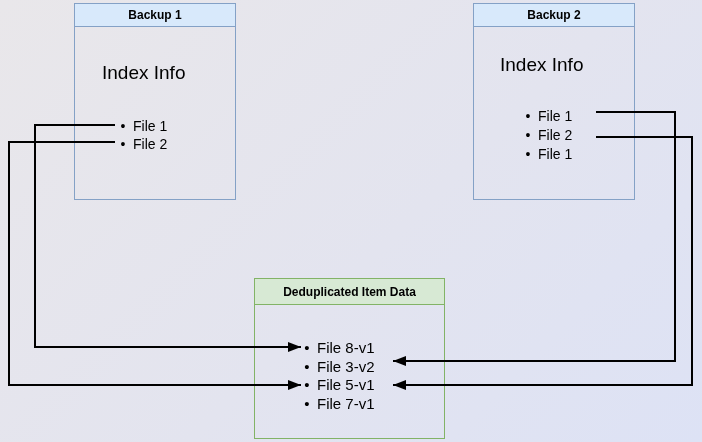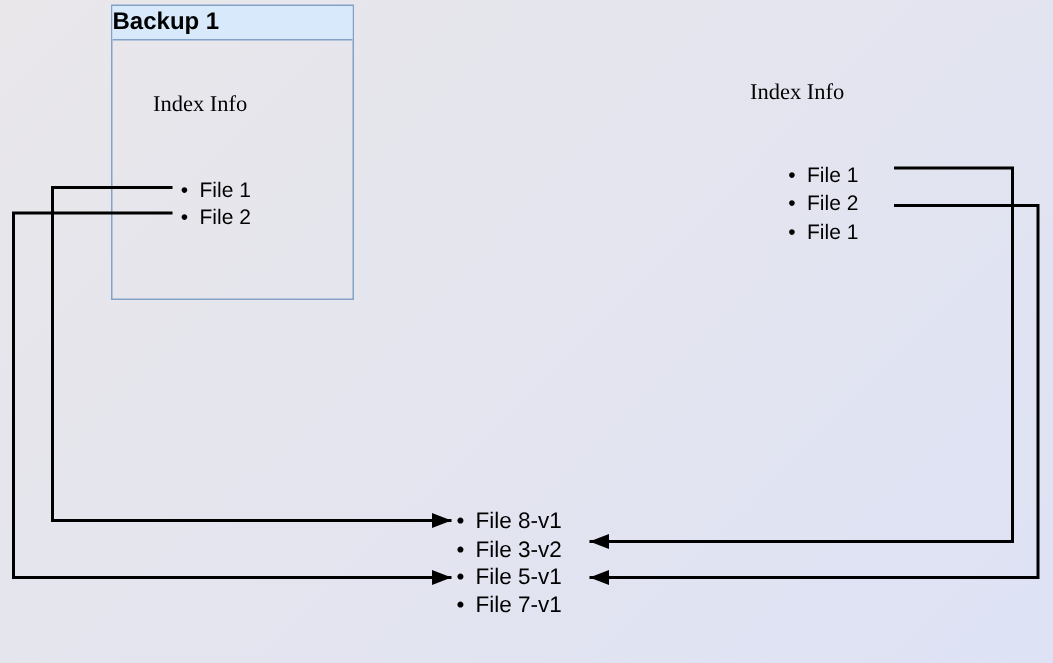--- a/index.html
+++ b/index.html
@@ -9,38 +9,38 @@
   }
   .canvas{
     position:relative;
     width:702px;height:442px;
     overflow:hidden;
     background:linear-gradient(135deg,var(--background-top-left,#e9e7ea) 0%,#e3e4ef 55%,var(--background-bottom-right,#dde2f5) 100%);
   }
   .box{position:absolute;box-sizing:border-box;background:transparent;}
   .box .header{
     box-sizing:border-box;
-    display:flex;align-items:center;
-    font-weight:bold;font-size:16px;line-height:1;
+    display:flex;align-items:center;justify-content:center;
+    font-weight:bold;font-size:12px;line-height:1;
     width:100%;
   }
   .blue-box{border:1px solid var(--blue-box-border,#7f9cc4);}
   .blue-box .header{
     height:23px;
     background:var(--blue-header-fill,#d9e8fb);
     border-bottom:1px solid var(--blue-box-border,#7f9cc4);
   }
   .green-box{border:1px solid var(--green-box-border,#82b366);}
   .green-box .header{
     height:26px;
     background:var(--green-header-fill,#d7e9d4);
     border-bottom:1px solid var(--green-box-border,#82b366);
   }
   .label{position:absolute;white-space:nowrap;}
-  .index-label{font-size:15px;font-family:Liberation Serif, serif;}
+  .index-label{font-size:19px;}
   .li{
     position:absolute;white-space:nowrap;
     display:flex;align-items:center;
   }
   .li .dot{
     display:inline-block;width:20px;text-align:center;flex:0 0 20px;
   }
   .backup-li{font-size:14px;height:18px;line-height:18px;}
   .dedup-li{font-size:15px;height:18.7px;line-height:18.7px;}
   svg.connectors{
@@ -66,34 +66,44 @@
   <div class="label index-label" style="left:102px;top:62px;">Index Info</div>
   <div class="li backup-li" style="left:113px;top:117px;">
     <span class="dot">•</span>
     <span>File 1</span>
   </div>
   <div class="li backup-li" style="left:113px;top:135px;">
     <span class="dot">•</span>
     <span>File 2</span>
   </div>
 
+  <div class="box blue-box" style="left:473px;top:3px;width:162px;height:197px;">
+    <div class="header">
+      <span>Backup 2</span>
+    </div>
+  </div>
   <div class="label index-label" style="left:500px;top:54px;">Index Info</div>
   <div class="li backup-li" style="left:518px;top:107px;">
     <span class="dot">•</span>
     <span>File 1</span>
   </div>
   <div class="li backup-li" style="left:518px;top:126px;">
     <span class="dot">•</span>
     <span>File 2</span>
   </div>
   <div class="li backup-li" style="left:518px;top:145px;">
     <span class="dot">•</span>
     <span>File 1</span>
   </div>
 
+  <div class="box green-box" style="left:254px;top:278px;width:191px;height:161px;">
+    <div class="header">
+      <span>Deduplicated Item Data</span>
+    </div>
+  </div>
   <div class="li dedup-li" style="left:297px;top:339px;">
     <span class="dot">•</span>
     <span>File 8-v1</span>
   </div>
   <div class="li dedup-li" style="left:297px;top:357.5px;">
     <span class="dot">•</span>
     <span>File 3-v2</span>
   </div>
   <div class="li dedup-li" style="left:297px;top:376px;">
     <span class="dot">•</span>

